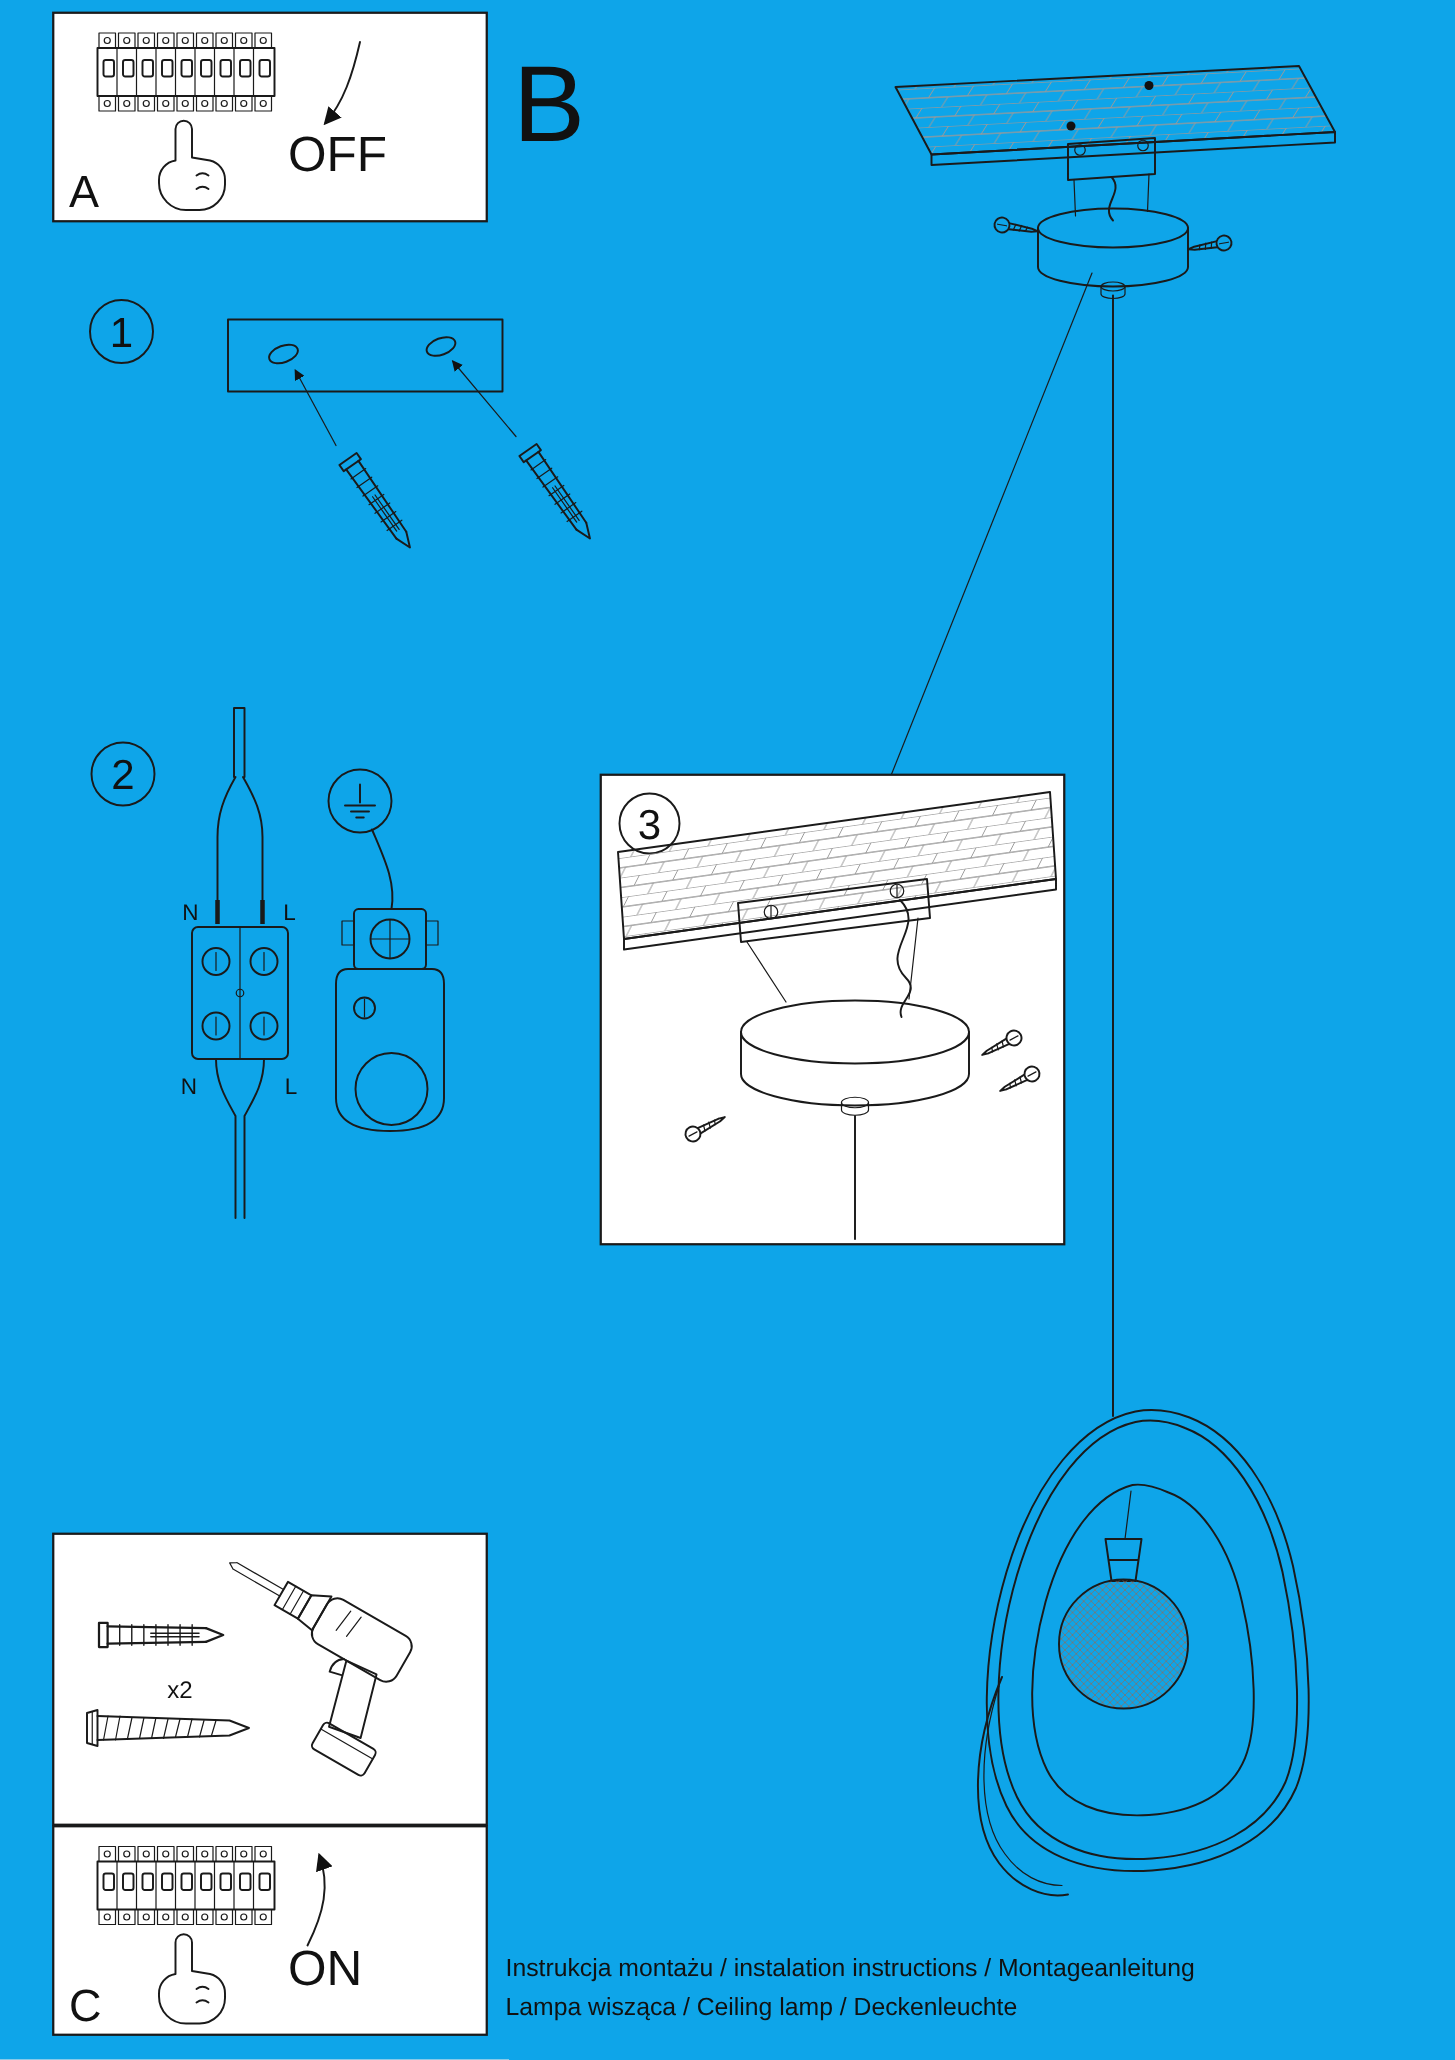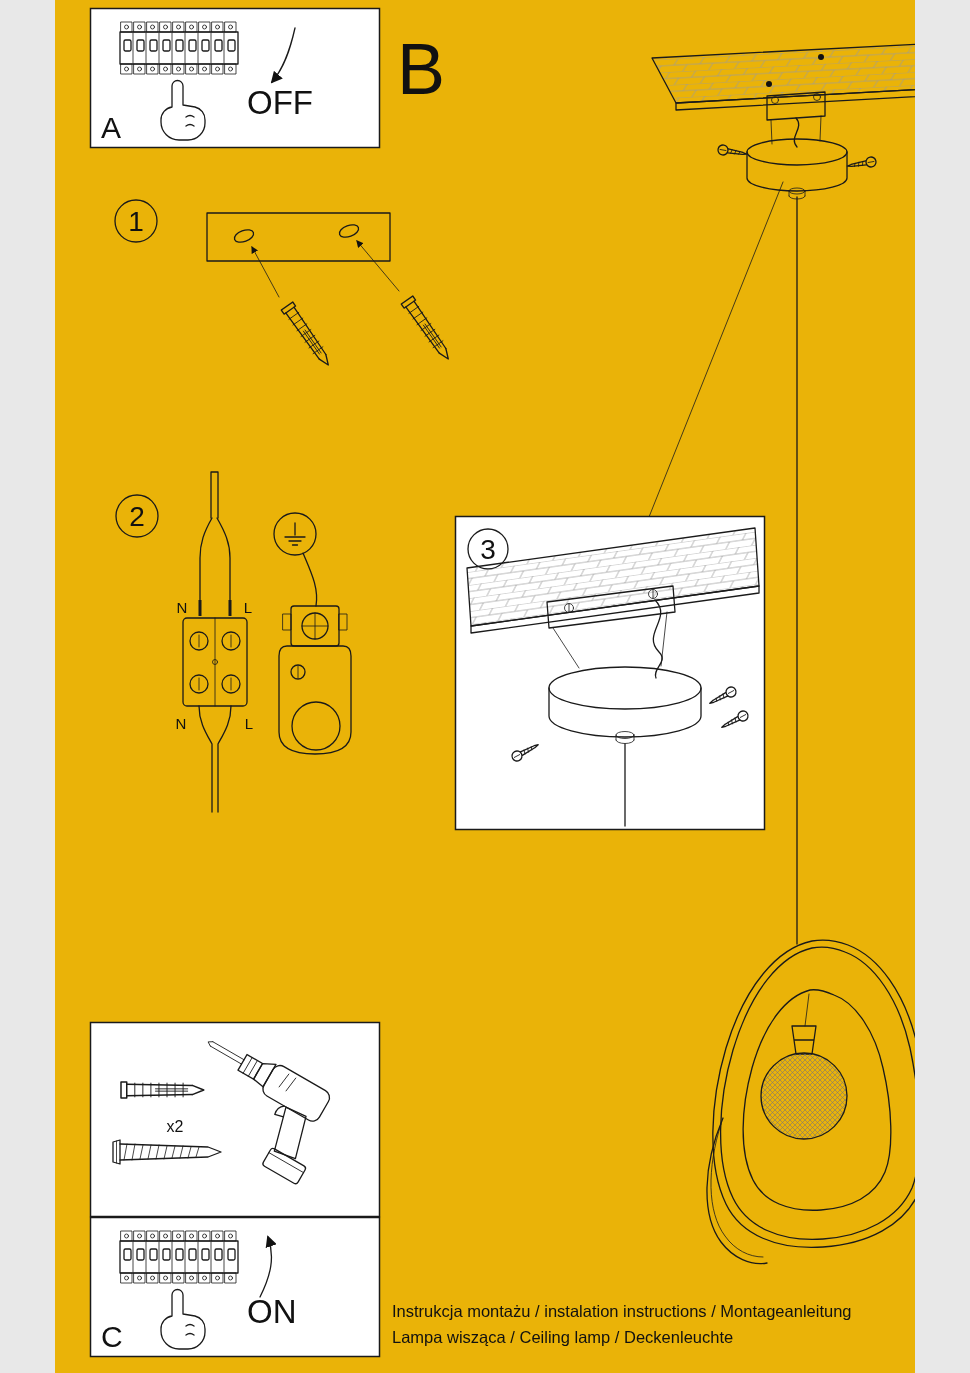--- a/index.html
+++ b/index.html
@@ -1,16 +1,16 @@
 <!DOCTYPE html>
 <html><head>
 <meta charset="utf-8">
 <style>
   html,body{margin:0;padding:0;background:#e8e8e8}
-  .sheet{width:860px;height:1373px;background:#eab308;position:relative;margin:0 auto;
+  .sheet{width:970px;height:1373px;background:#0ea5e9;position:relative;margin:0 auto;
          font-family:"Liberation Sans",sans-serif;overflow:hidden}
   svg{display:block}
   .ln{fill:none;stroke:#1a1a1a;stroke-width:1.3;stroke-linecap:round;stroke-linejoin:round}
   .thin{stroke-width:0.8}
   .box{fill:#ffffff;stroke:#1a1a1a;stroke-width:1.5}
   .txt{fill:#111111;font-family:"Liberation Sans",sans-serif}
 </style>
 </head>
 <body>
 

